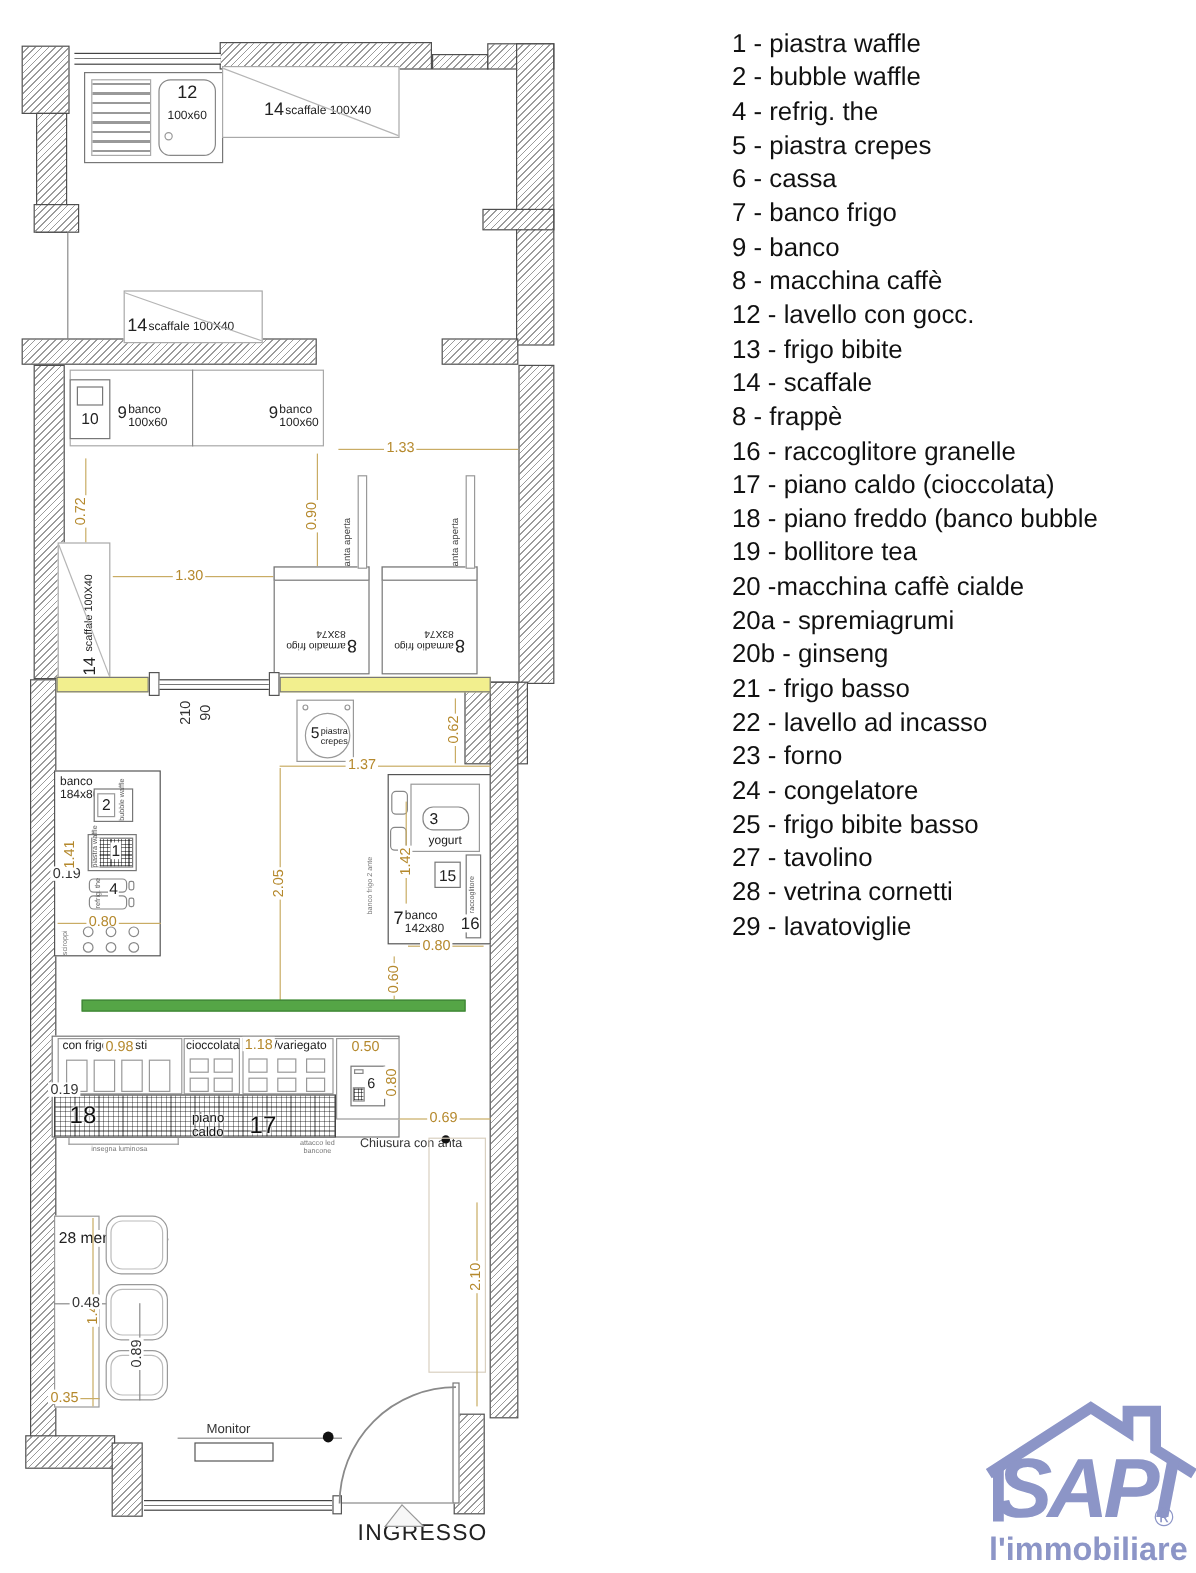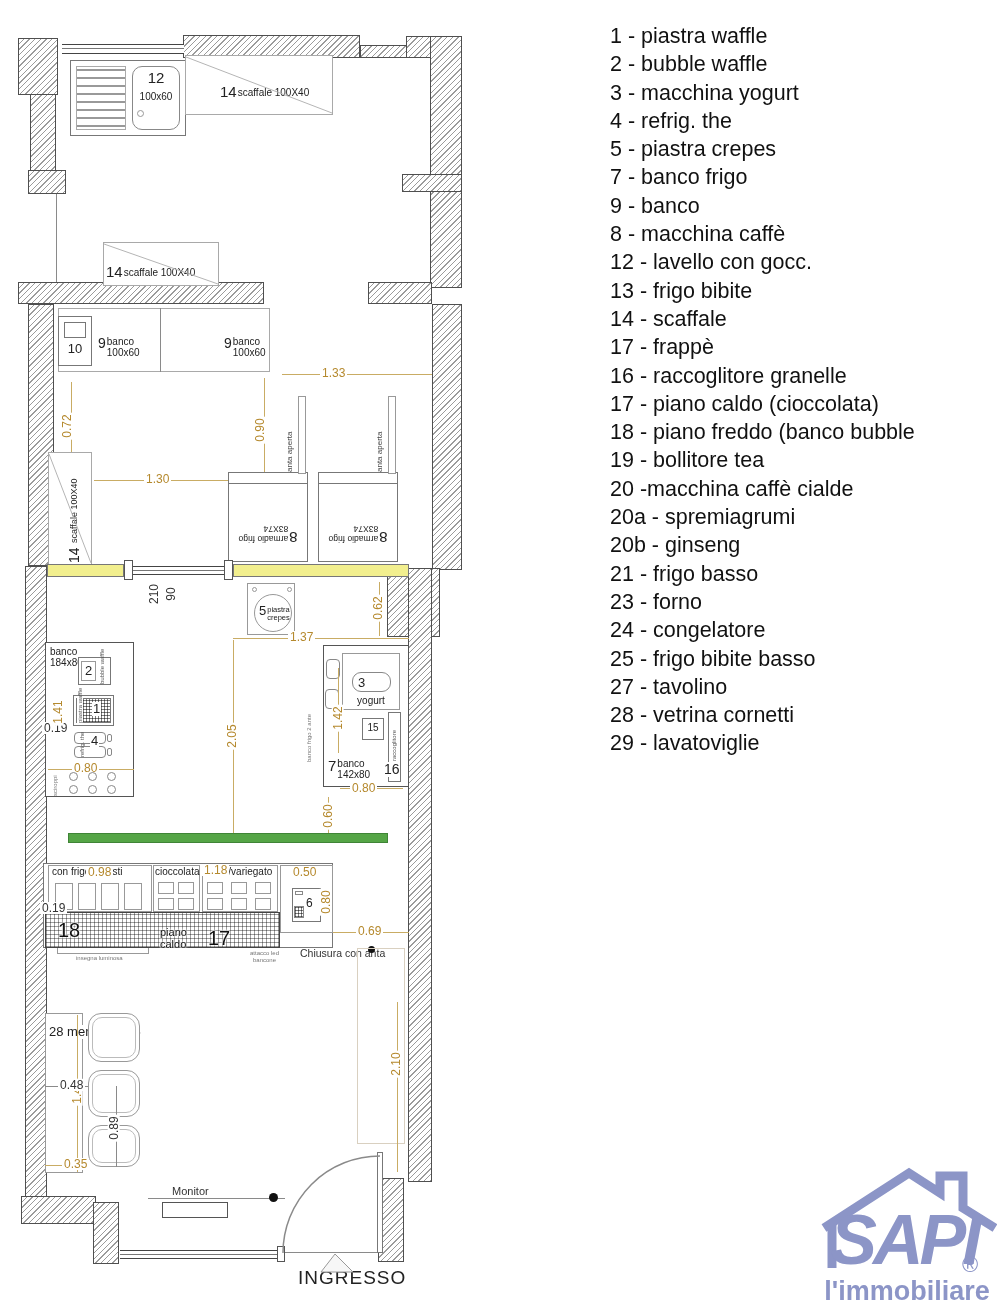--- a/index.html
+++ b/index.html
@@ -254,21 +254,21 @@
       <span>3</span>
     </div>
     <div class="t" style="left:342px;top:696px;width:58px;text-align:center;font-size:10px">
       <span>yogurt</span>
     </div>
     <div class="abs" style="left:326px;top:659px;width:14px;height:20px;border:1px solid #888;border-radius:4px;box-sizing:border-box"></div>
     <div class="abs" style="left:325px;top:689px;width:14px;height:20px;border:1px solid #888;border-radius:4px;box-sizing:border-box"></div>
     <div class="vl" style="left:338px;top:668px;height:85px"></div>
     <div class="dim rot" style="left:324px;top:712px">1.42</div>
     <div class="box" style="left:362px;top:718px;width:22px;height:22px"></div>
-    <div class="t" style="left:362px;top:723px;width:22px;text-align:center;font-size:10px">
+    <div class="t" style="left:362px;top:723px;width:22px;text-align:center;font-size:13px">
       <span>15</span>
     </div>
     <div class="box" style="left:388px;top:712px;width:13px;height:70px"></div>
     <div class="t vtext" style="left:391px;top:716px;height:45px;font-size:6px;color:#555">
       <span>raccoglitore</span>
     </div>
     <div class="t" style="left:384px;top:762px;font-size:14px;background:#fff">
       <span>16</span>
     </div>
     <div class="t lab2" style="left:328px;top:758px">
@@ -376,21 +376,21 @@
       </div>
     <div class="stool" style="left:88px;top:1070px;width:52px;height:47px">
         <div></div>
       </div>
     <div class="stool" style="left:88px;top:1125px;width:52px;height:42px">
         <div></div>
       </div>
     <div class="lineg" style="left:116px;top:1086px;width:1px;height:81px"></div>
     <div class="dimk rot" style="left:100px;top:1122px">0.89</div>
     <div class="hl" style="left:45px;top:1165px;width:38px"></div>
-    <div class="dim" style="left:62px;top:1158px">0.35</div>
+    <div class="dim" style="left:40px;top:1158px">0.35</div>
     <div class="vl" style="left:397px;top:1002px;height:170px"></div>
     <div class="dim rot" style="left:382px;top:1058px">2.10</div>
 
     <div class="t" style="left:172px;top:1186px;font-size:11px;color:#333">
       <span>Monitor</span>
     </div>
     <div class="lineg" style="left:148px;top:1198px;width:137px;height:1px"></div>
     <div class="abs" style="left:269px;top:1193px;width:9px;height:9px;border-radius:50%;background:#111"></div>
     <div class="box" style="left:162px;top:1202px;width:66px;height:16px;border-color:#555"></div>
 
@@ -407,38 +407,39 @@
       <line x1="104" y1="244" x2="218" y2="284" stroke="#b5b5b5" stroke-width="1"></line>
       <line x1="49" y1="454" x2="91" y2="563" stroke="#b5b5b5" stroke-width="1"></line>
       <path d="M 283 1253 A 97 97 0 0 1 380 1156" fill="none" stroke="#8a8a8a" stroke-width="1.5"></path>
       <path d="M335,1254 L321,1272 L353,1272 Z" fill="#f7f7f7" stroke="#999" stroke-width="1"></path>
     </svg>
   </div>
 
   <div class="legend">
       <div class="legend-item">1 - piastra waffle</div>
       <div class="legend-item">2 - bubble waffle</div>
-      <div class="legend-item">3 - macchina yogurt</div>
       <div class="legend-item">4 - refrig. the</div>
       <div class="legend-item">5 - piastra crepes</div>
+      <div class="legend-item">6 - cassa</div>
       <div class="legend-item">7 - banco frigo</div>
       <div class="legend-item">9 - banco</div>
       <div class="legend-item">8 - macchina caffè</div>
       <div class="legend-item">12 - lavello con gocc.</div>
       <div class="legend-item">13 - frigo bibite</div>
       <div class="legend-item">14 - scaffale</div>
-      <div class="legend-item">17 - frappè</div>
+      <div class="legend-item">8 - frappè</div>
       <div class="legend-item">16 - raccoglitore granelle</div>
       <div class="legend-item">17 - piano caldo (cioccolata)</div>
       <div class="legend-item">18 - piano freddo (banco bubble</div>
       <div class="legend-item">19 - bollitore tea</div>
       <div class="legend-item">20 -macchina caffè cialde</div>
       <div class="legend-item">20a - spremiagrumi</div>
       <div class="legend-item">20b - ginseng</div>
       <div class="legend-item">21 - frigo basso</div>
+      <div class="legend-item">22 - lavello ad incasso</div>
       <div class="legend-item">23 - forno</div>
       <div class="legend-item">24 - congelatore</div>
       <div class="legend-item">25 - frigo bibite basso</div>
       <div class="legend-item">27 - tavolino</div>
       <div class="legend-item">28 - vetrina cornetti</div>
       <div class="legend-item">29 - lavatoviglie</div>
     </div>
 
   <div class="logo">
     <svg width="185" height="148" viewBox="0 0 185 148">

